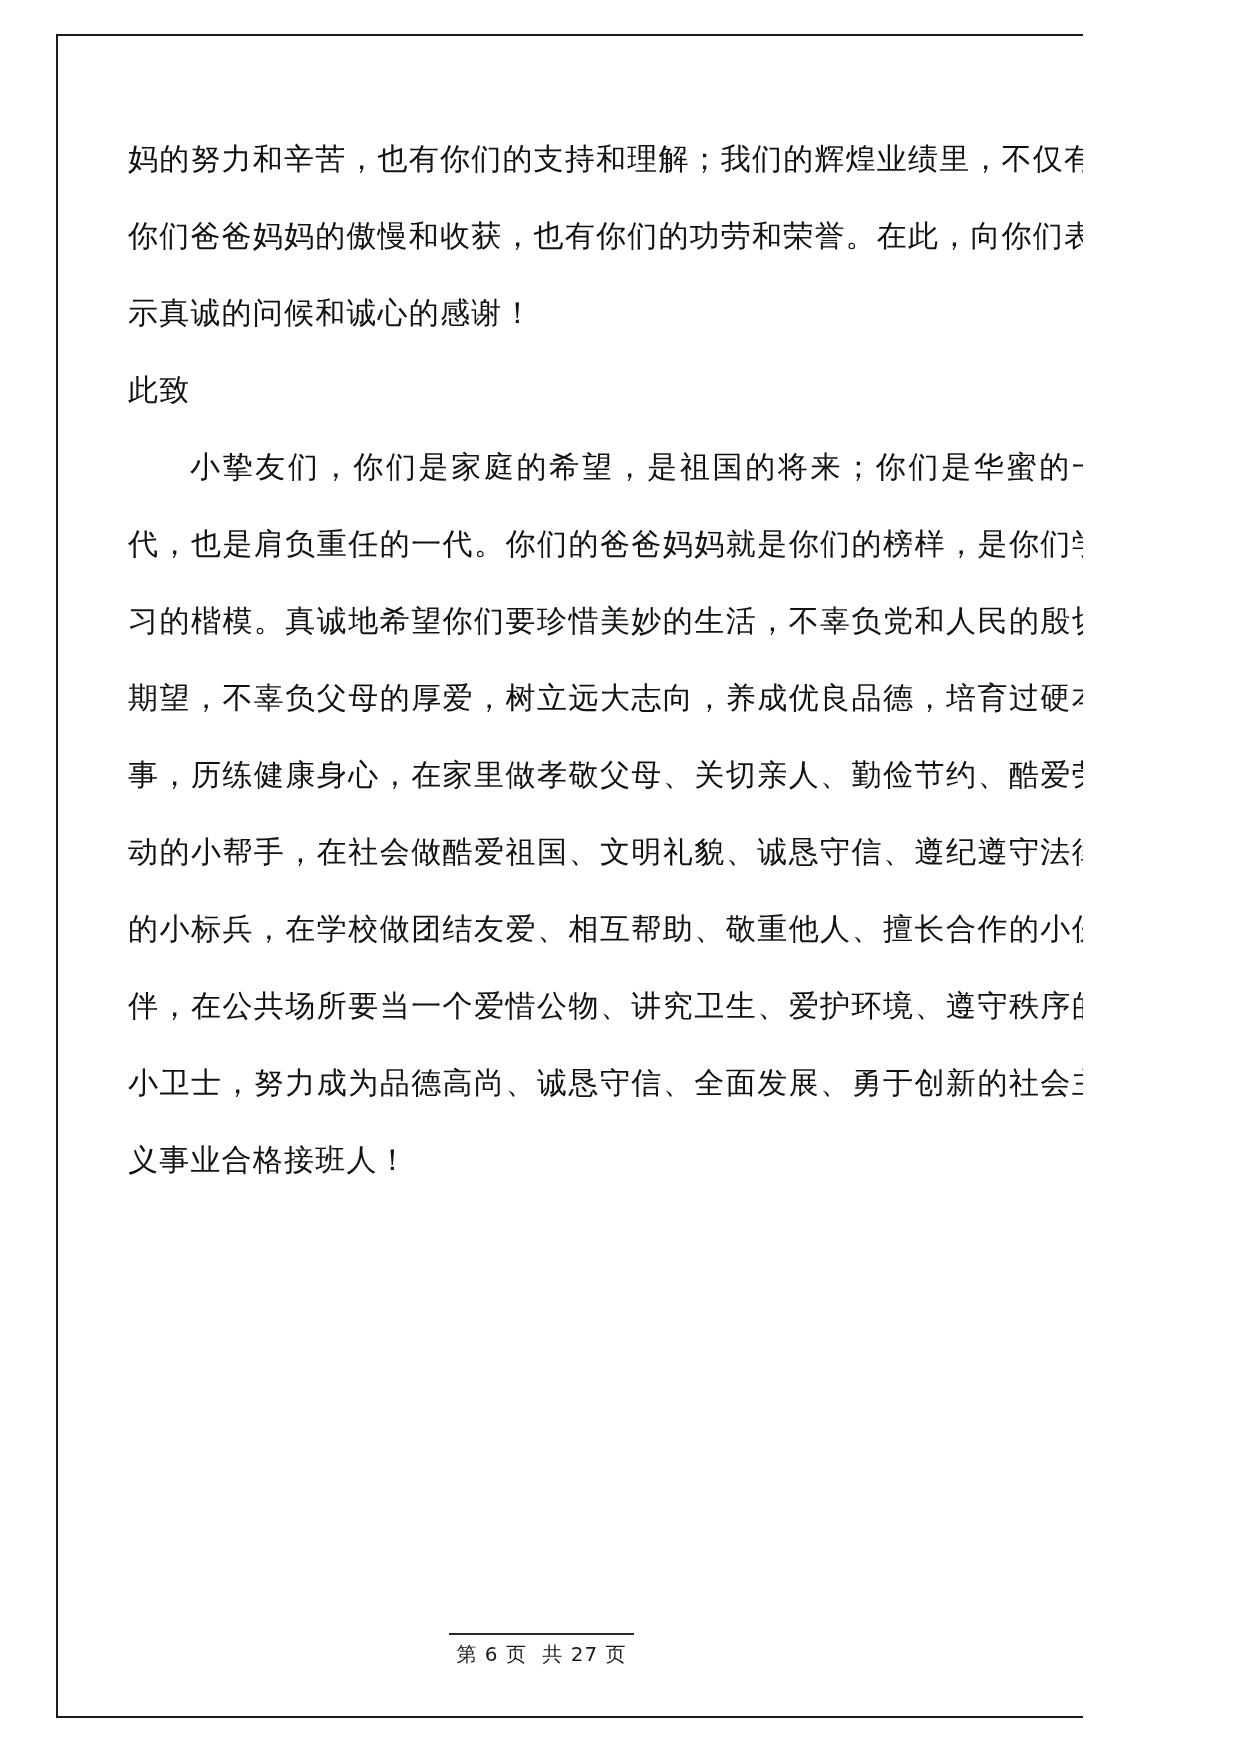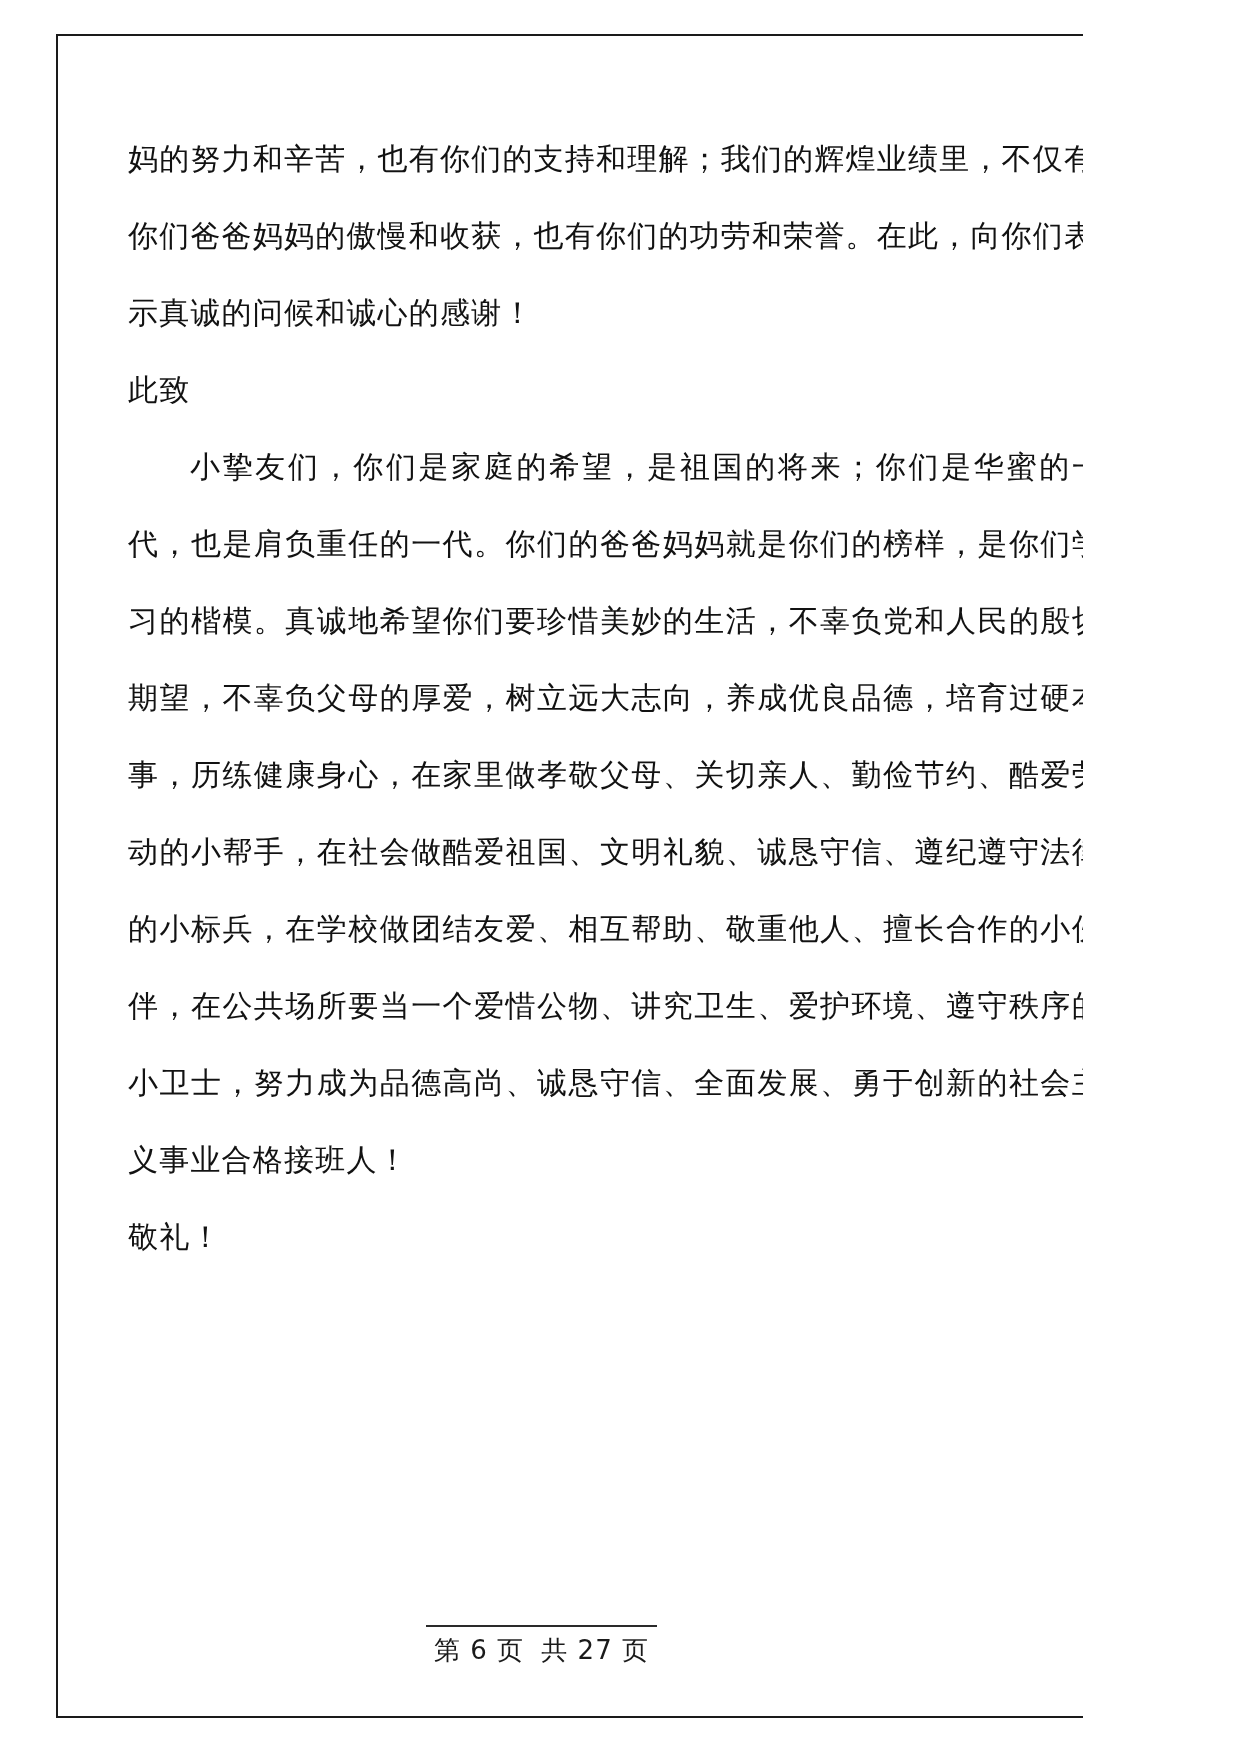--- a/index.html
+++ b/index.html
@@ -63,40 +63,39 @@
   .footer {
     position: absolute;
     left: 0;
     right: 0;
     bottom: 86px;
     text-align: center;
   }
   .footer-inner {
     display: inline-block;
     font-family: "DejaVu Sans", "Liberation Sans", sans-serif;
-    font-size: 26px;
+    font-size: 20px;
     color: #1a1a1a;
     letter-spacing: 1px;
     border-top: 2px solid #2a2a2a;
     padding: 6px 4px 0 4px;
     min-width: 170px;
   }
   .footer-inner span { padding: 0 4px; }
 </style>
 </head>
 <body>
 
 <div class="page">
   <div class="page-border"></div>
 
   <div class="content">
     <p class="para plain">妈的努力和辛苦，也有你们的支持和理解；我们的辉煌业绩里，不仅有你们爸爸妈妈的傲慢和收获，也有你们的功劳和荣誉。在此，向你们表示真诚的问候和诚心的感谢！</p>
     <p class="para plain closing">此致</p>
     <p class="para indent">小挚友们，你们是家庭的希望，是祖国的将来；你们是华蜜的一代，也是肩负重任的一代。你们的爸爸妈妈就是你们的榜样，是你们学习的楷模。真诚地希望你们要珍惜美妙的生活，不辜负党和人民的殷切期望，不辜负父母的厚爱，树立远大志向，养成优良品德，培育过硬本事，历练健康身心，在家里做孝敬父母、关切亲人、勤俭节约、酷爱劳动的小帮手，在社会做酷爱祖国、文明礼貌、诚恳守信、遵纪遵守法律的小标兵，在学校做团结友爱、相互帮助、敬重他人、擅长合作的小伙伴，在公共场所要当一个爱惜公物、讲究卫生、爱护环境、遵守秩序的小卫士，努力成为品德高尚、诚恳守信、全面发展、勇于创新的社会主义事业合格接班人！</p>
-    <p class="para plain">敬礼！</p>
   </div>
 
   <div class="footer">
     <div class="footer-inner">
       <span>第 6 页</span>
       <span>共 27 页</span>
     </div>
   </div>
 </div>
 

